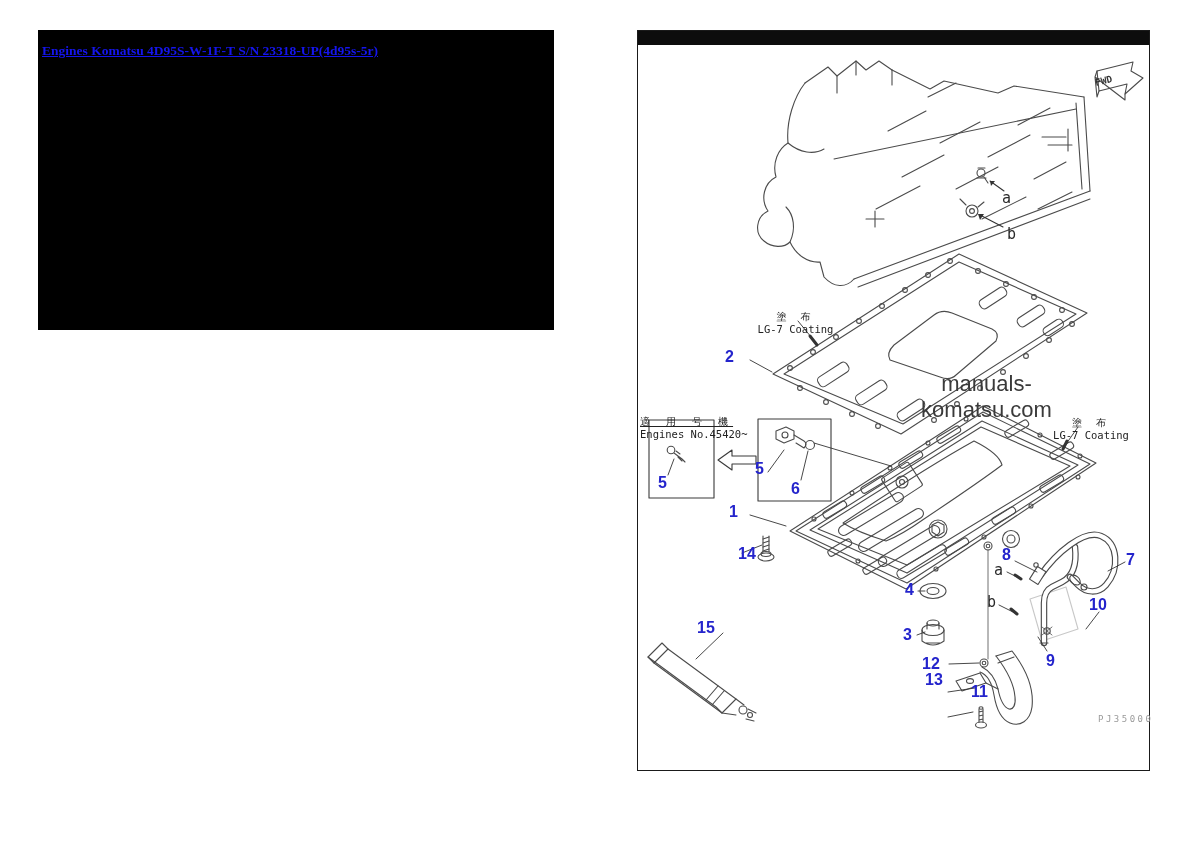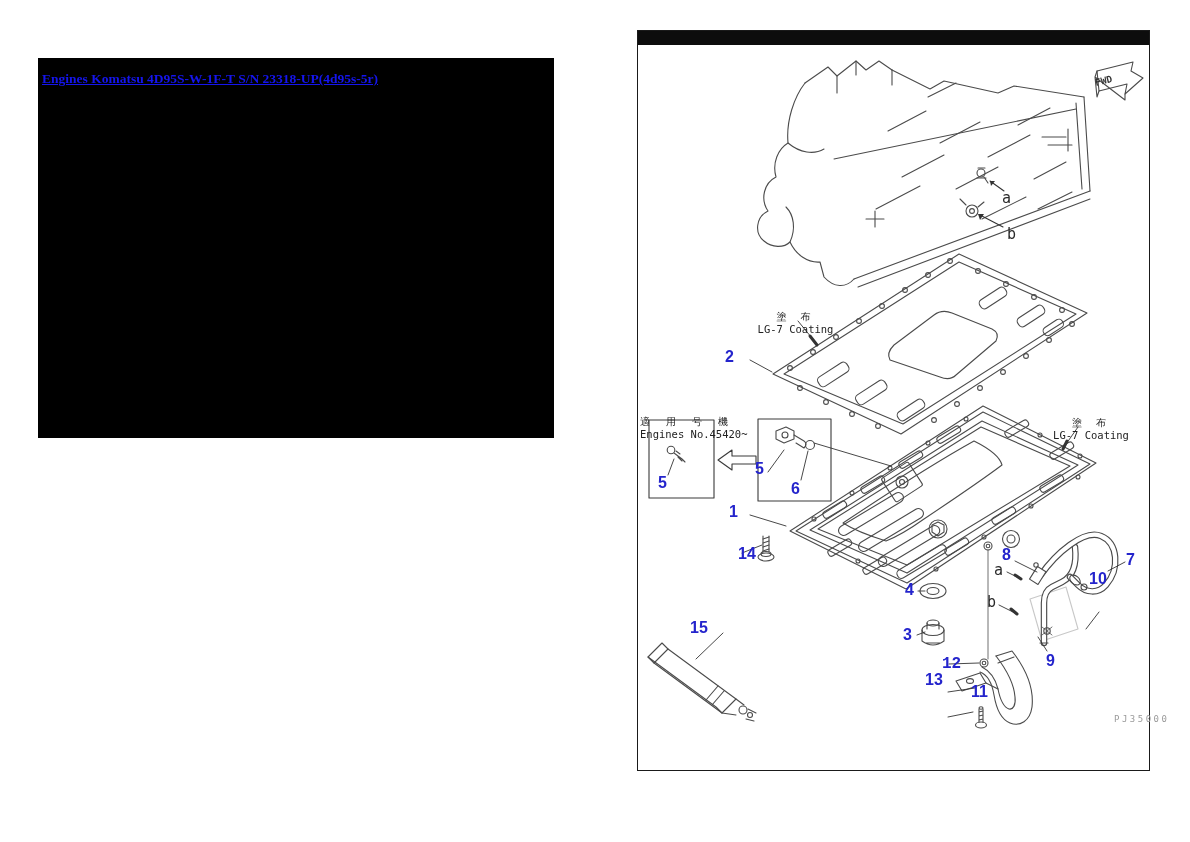--- a/index.html
+++ b/index.html
@@ -1,34 +1,34 @@
 <!DOCTYPE html>
 <html><head>
 <meta charset="utf-8">
 <style>
   html,body{margin:0;padding:0;background:#ffffff;width:1190px;height:842px;overflow:hidden;
             font-family:"Liberation Sans",sans-serif;}
   .abs{position:absolute;}
   
-  #black-box{left:38px;top:30px;width:516px;height:380px;background:#000;margin-top:28px;}
+  #black-box{left:38px;top:30px;width:516px;height:300px;background:#000;}
   #catalog-link{left:4px;top:13px;font:bold 13.5px "Liberation Serif",serif;
                 color:#1515ee;text-decoration:underline;white-space:nowrap;cursor:pointer;}
   
   #diagram-panel{left:637px;top:30px;width:511px;height:739px;border:1px solid #1a1a1a;background:#fff;}
   #panel-topbar{left:0;top:0;width:511px;height:14px;background:#0d0d0d;}
   #lineart{left:0;top:0;}
   .callout{position:absolute;font:bold 16px "Liberation Sans",sans-serif;color:#2424cc;}
   .refletter{position:absolute;font:15px "DejaVu Sans Mono",monospace;color:#2b2b2b;}
   .techlabel{position:absolute;font:10.5px "DejaVu Sans Mono",monospace;color:#222;text-align:center;line-height:13px;}
   .techlabel .jp{letter-spacing:4px;font-size:10px;margin-top:24px;}
   #applicability{text-align:left;}
-  #applicability .jp{letter-spacing:5px;}
+  #applicability .jp{letter-spacing:5px;text-decoration:underline;}
   #watermark{position:absolute;left:246px;top:340px;width:205px;text-align:center;
              font:22px "Liberation Sans",sans-serif;color:#3a3a3a;}
-  #drawing-number{position:absolute;left:476px;top:683px;font:9px "DejaVu Sans Mono",monospace;
+  #drawing-number{position:absolute;left:460px;top:683px;font:9px "DejaVu Sans Mono",monospace;
                   color:#9a9a9a;letter-spacing:2.5px;white-space:nowrap;}
   #fwd-label{position:absolute;left:457px;top:44px;font:bold 9.5px "DejaVu Sans Mono",monospace;
              color:#333;transform:rotate(-14deg);}
 </style>
 </head>
 <body>
 
 <div class="abs" id="black-box">
   <a class="abs" id="catalog-link">Engines Komatsu 4D95S-W-1F-T S/N 23318-UP(4d95s-5r)</a>
 </div>
@@ -291,34 +291,35 @@
   <div class="techlabel" style="left:403px;top:361px;width:100px;">
     <div class="jp">塗 布</div>
     <div>LG-7 Coating</div>
   </div>
 
   <div class="techlabel" id="applicability" style="left:2px;top:360px;width:130px;">
     <div class="jp">適 用 号 機</div>
     <div>Engines No.45420~</div>
   </div>
 
+  <div id="watermark">manuals-komatsu.com</div>
   <div id="drawing-number">PJ35000</div>
 
   <div class="callout" style="left:87px;top:317px;">2</div>
   <div class="callout" style="left:91px;top:472px;">1</div>
   <div class="callout" style="left:80px;top:514px;margin-left:20px;">14</div>
   <div class="callout" style="left:267px;top:550px;">4</div>
   <div class="callout" style="left:265px;top:595px;">3</div>
-  <div class="callout" style="left:52px;top:588px;">15</div>
-  <div class="callout" style="left:304px;top:624px;font-family:Liberation Mono, monospace;">12</div>
+  <div class="callout" style="left:59px;top:588px;">15</div>
+  <div class="callout" style="left:284px;top:624px;">12</div>
   <div class="callout" style="left:287px;top:652px;margin-left:46px;">11</div>
   <div class="callout" style="left:287px;top:640px;">13</div>
   <div class="callout" style="left:364px;top:515px;">8</div>
   <div class="callout" style="left:488px;top:520px;">7</div>
-  <div class="callout" style="left:451px;top:539px;">10</div>
+  <div class="callout" style="left:451px;top:565px;">10</div>
   <div class="callout" style="left:408px;top:621px;">9</div>
   <div class="callout" style="left:20px;top:443px;">5</div>
   <div class="callout" style="left:117px;top:429px;">5</div>
   <div class="callout" style="left:153px;top:449px;">6</div>
 
   <div class="refletter" style="left:364px;top:158px;">a</div>
   <div class="refletter" style="left:369px;top:194px;">b</div>
   <div class="refletter" style="left:356px;top:530px;">a</div>
   <div class="refletter" style="left:349px;top:562px;">b</div>
 </div>

